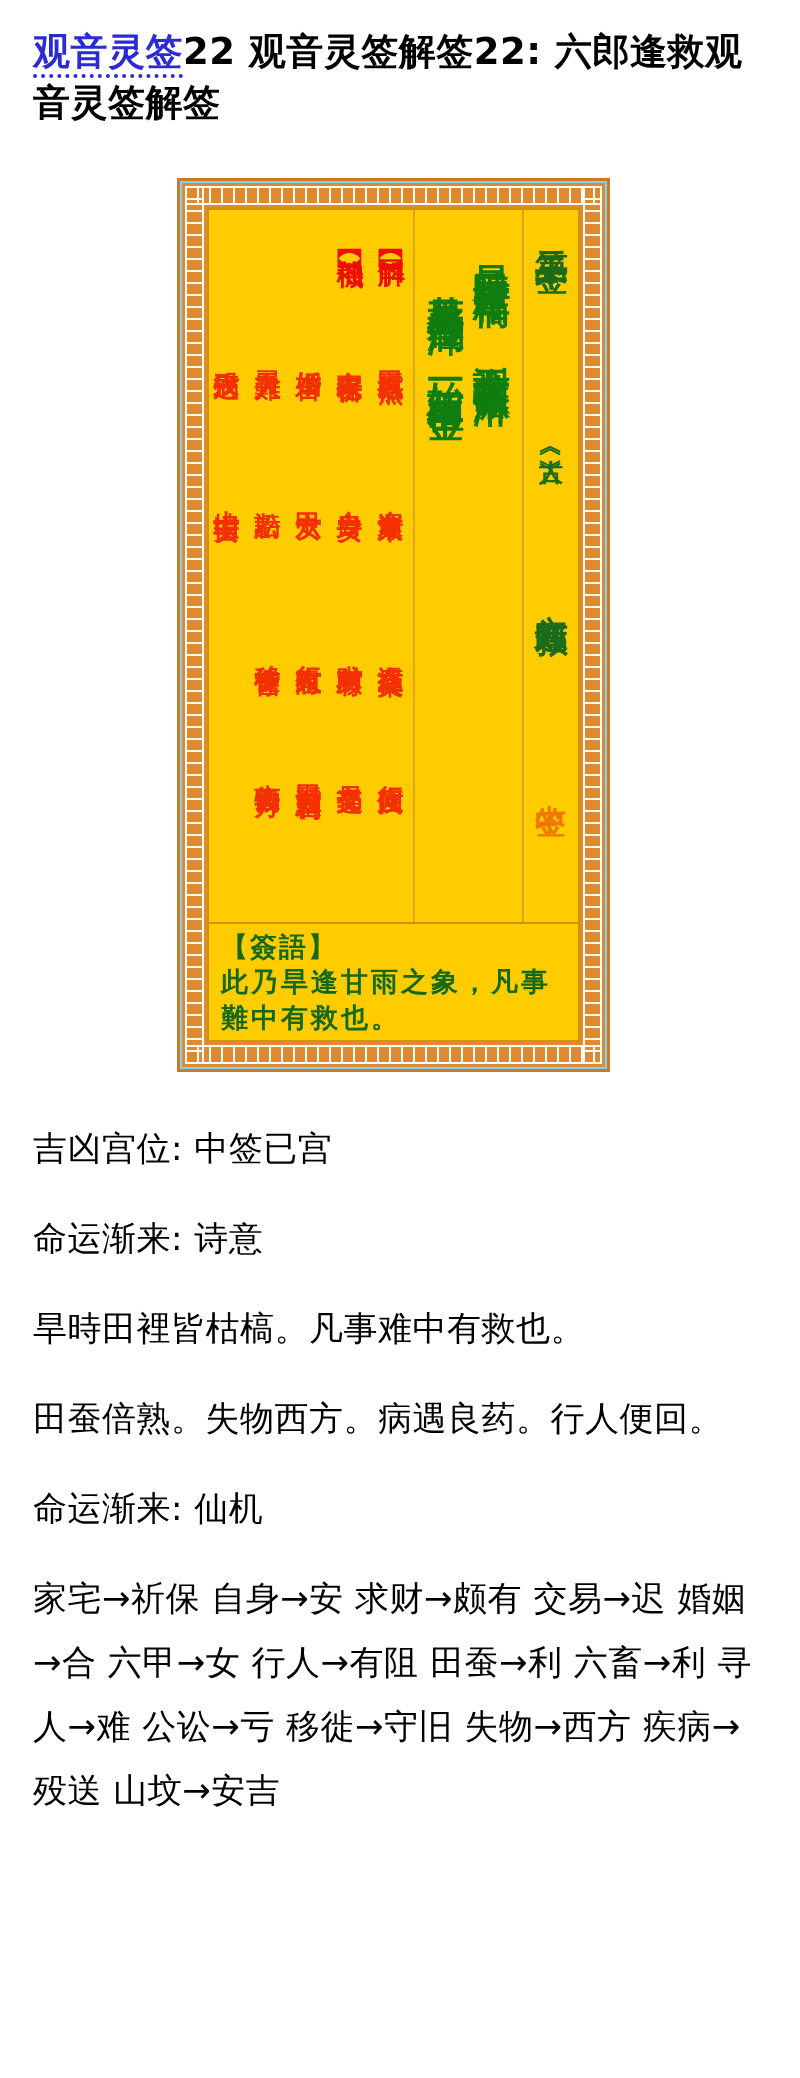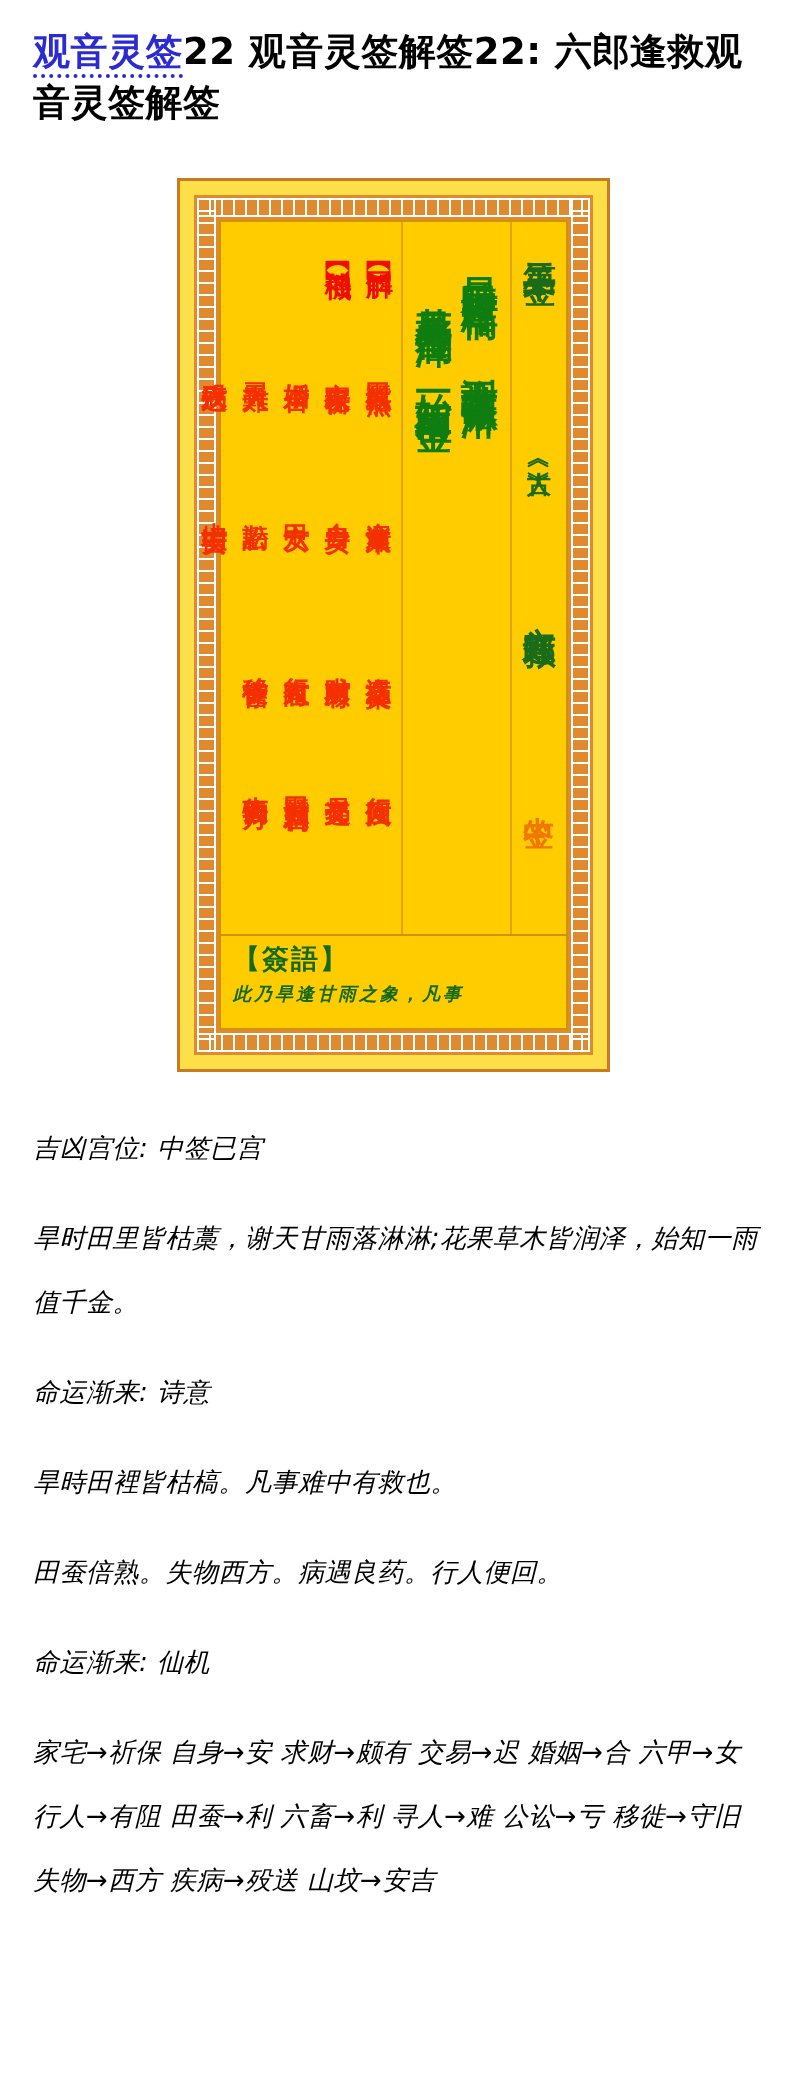--- a/index.html
+++ b/index.html
@@ -13,21 +13,21 @@
     margin:26px 33px 0;font-size:37px;font-weight:700;line-height:1.38;
     color:#000;letter-spacing:.5px;
   }
   .title-link{
     color:#2b2bd4;text-decoration:none;border-bottom:4px dotted #2b2bd4;
     padding-bottom:1px;cursor:pointer;
   }
   
   .card{
     margin:50px 16px 0 177px;width:433px;height:894px;box-sizing:border-box;
-    border:3px solid #c97b24;background:#fde047;padding:14px;
+    border:3px solid #c97b24;background:#7dd3fc;padding:2px;
   }
   .pattern{position:relative;width:100%;height:100%;background:#e08a30;box-sizing:border-box;}
   .strip{position:absolute;box-sizing:border-box;}
   .strip-h{
     left:3px;right:3px;height:19px;
     background:repeating-linear-gradient(90deg,#fff 0 2px,rgba(255,255,255,0) 2px 12px);
     border-top:2px solid #fff;border-bottom:2px solid #fff;
   }
   .strip-top{top:3px}.strip-bottom{bottom:3px}
   .strip-v{
@@ -74,25 +74,25 @@
   .hi-number{top:14px;font-size:33px;letter-spacing:3px;}
   .hi-cat{top:228px;font-size:24px;letter-spacing:2px;}
   .hi-story{top:378px;font-size:33px;letter-spacing:3px;}
   .hi-grade{top:570px;font-size:31px;letter-spacing:2px;color:#f07800;}
   
   .qianyu{
     height:114px;border-top:2px solid #d29100;padding:6px 12px 0;
     box-sizing:border-box;color:#14691a;font-weight:700;
   }
   .qy-header{font-size:27px;letter-spacing:2px;line-height:34px;}
-  .qy-line{font-size:18px;line-height:36px;letter-spacing:3px;font-style:italic;}
+  .qy-line{font-size:27px;line-height:36px;letter-spacing:3px;}
   
   .body-text{margin:44px 33px 0;}
   .body-text p{
-    margin:0 0 26px;font-size:26px;line-height:64px;color:#000;letter-spacing:.5px;font-style:italic;
+    margin:0 0 26px;font-size:34px;line-height:64px;color:#000;letter-spacing:.5px;
   }
 </style>
 </head>
 <body>
 
 <h1 class="title"><a class="title-link">观音灵签</a><span>22 观音灵签解签22: 六郎逢救观音灵签解签</span></h1>
 
 <div class="card">
   <div class="pattern">
     <div class="strip strip-h strip-top"></div>
@@ -154,26 +154,26 @@
           <span class="head-item hi-cat">《古人》</span>
           <span class="head-item hi-story">六郎逢救</span>
           <span class="head-item hi-grade">中签</span>
         </div>
 
       </div>
 
       <div class="qianyu">
         <div class="qy-header">【簽語】</div>
         <div class="qy-line">此乃旱逢甘雨之象，凡事</div>
+        <div class="qy-line">難中有救也。</div>
       </div>
     </div>
   </div>
 </div>
 
 <div class="body-text">
   <p>吉凶宫位: 中签已宫</p>
-  <p>旱时田里皆枯藁，谢天甘雨落淋淋;花果草木皆润泽，始知一雨值千金。</p>
   <p>命运渐来: 诗意</p>
   <p>旱時田裡皆枯槁。凡事难中有救也。</p>
   <p>田蚕倍熟。失物西方。病遇良药。行人便回。</p>
   <p>命运渐来: 仙机</p>
   <p>家宅→祈保 自身→安 求财→颇有 交易→迟 婚姻→合 六甲→女 行人→有阻 田蚕→利 六畜→利 寻人→难 公讼→亏 移徙→守旧 失物→西方 疾病→殁送 山坟→安吉</p>
 </div>
 
 </body></html>

